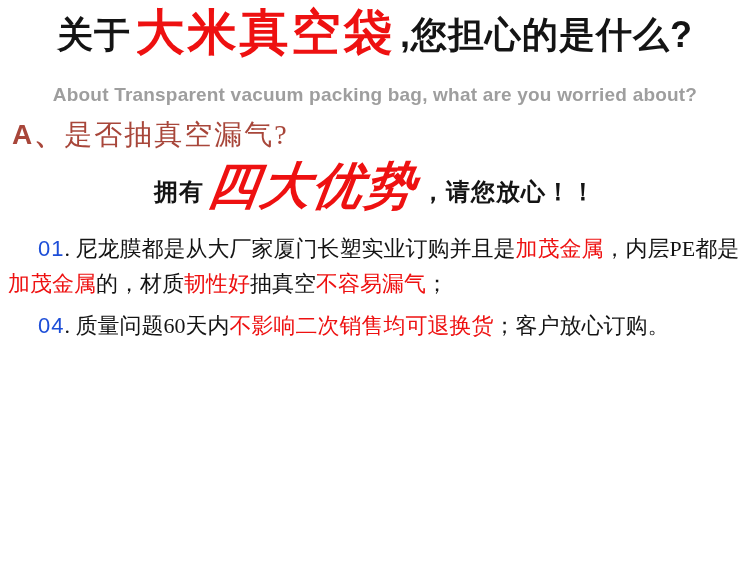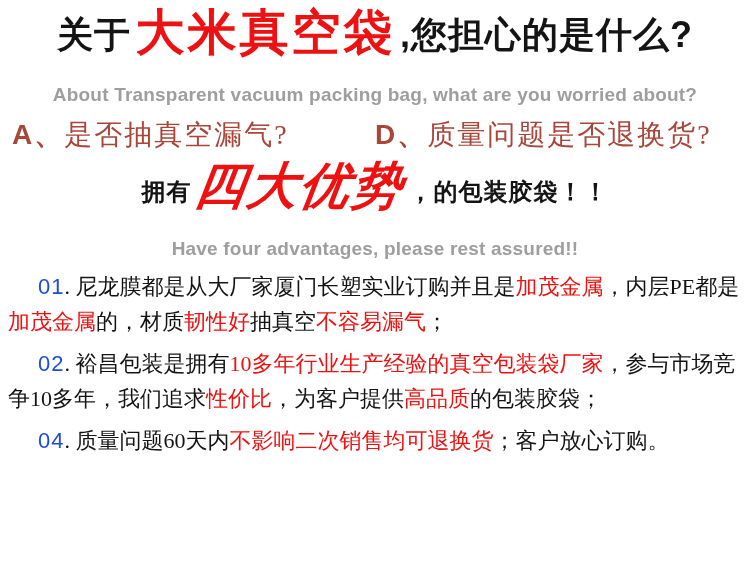--- a/index.html
+++ b/index.html
@@ -93,33 +93,28 @@
       <span class="t-red">大米真空袋</span>
       <span class="t-black">,您担心的是什么?</span>
     </div>
     <div class="subtitle-en">About Transparent vacuum packing bag, what are you worried about?</div>
   </header>
 
   <section class="questions">
     <div class="question">
       <span class="q-label">A、</span><span>是否抽真空漏气?</span>
     </div>
-    <div class="question">
-      <span class="q-label">D、</span><span>质量问题是否退换货?</span>
-    </div>
   </section>
 
   <section class="adv-header">
     <div class="adv-title">
       <span class="a-black">拥有</span>
       <span class="a-red">四大优势</span>
-      <span class="a-black">，的包装胶袋！！</span>
+      <span class="a-black">，请您放心！！</span>
     </div>
-    <div class="subtitle-en">Have four advantages, please rest assured!!</div>
   </section>
 
   <section class="advantages">
     <p class="adv"><span class="num">01</span><span class="seg">. 尼龙膜都是从大厂家厦门长塑实业订购并且是</span><span class="seg red">加茂金属</span><span class="seg">，内层PE都是</span><span class="seg red">加茂金属</span><span class="seg">的，材质</span><span class="seg red">韧性好</span><span class="seg">抽真空</span><span class="seg red">不容易漏气</span><span class="seg">；</span></p>
-    <p class="adv"><span class="num">02</span><span class="seg">. 裕昌包装是拥有</span><span class="seg red">10多年行业生产经验的真空包装袋厂家</span><span class="seg">，参与市场竞争10多年，我们追求</span><span class="seg red">性价比</span><span class="seg">，为客户提供</span><span class="seg red">高品质</span><span class="seg">的包装胶袋；</span></p>
     <p class="adv"><span class="num">04</span><span class="seg">. 质量问题60天内</span><span class="seg red">不影响二次销售均可退换货</span><span class="seg">；客户放心订购。</span></p>
   </section>
 
 </div>
 
 </body></html>

